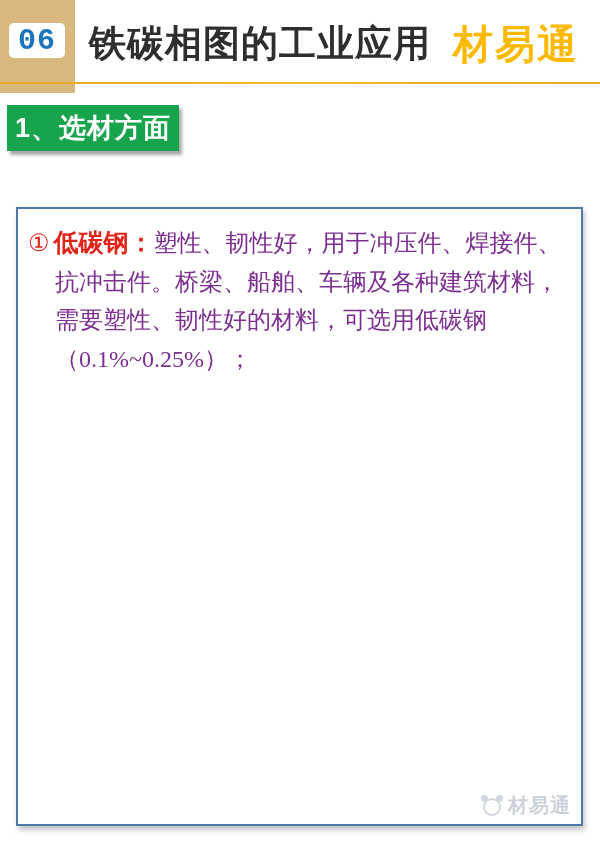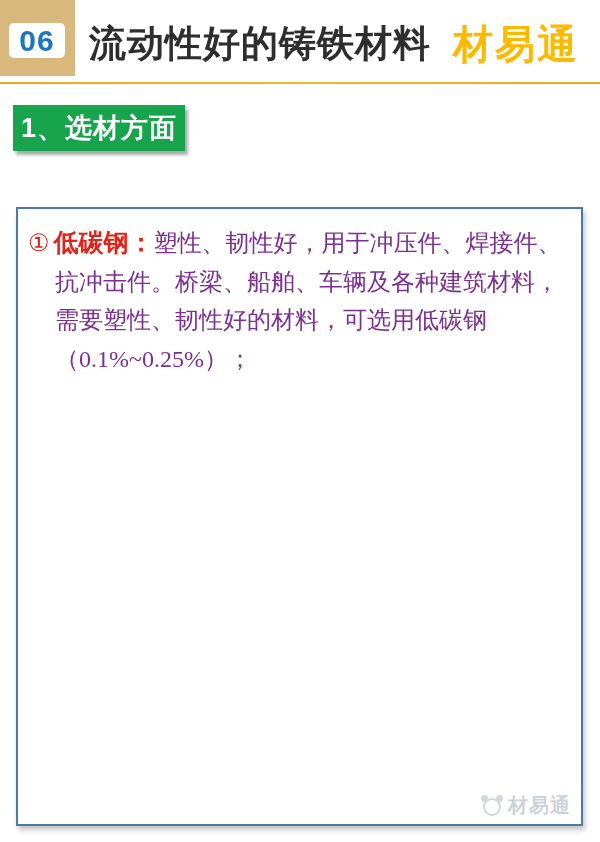--- a/index.html
+++ b/index.html
@@ -10,22 +10,23 @@
     height: 842px;
     background: #ffffff;
     overflow: hidden;
     font-family: "Liberation Sans", sans-serif;
   }
 
   
   .module-box {
     position: absolute;
     left: 0; top: 0;
-    width: 75px; height: 76px;
+    width: 75px; height: 93px;
     background: var(--c-tan, #D9B87E);
+    font-family: Liberation Mono, monospace;
   }
   .module-plate {
     position: absolute;
     left: 9px; top: 23px;
     width: 56px; height: 35px;
     background: #ffffff;
     border-radius: 5px;
     display: flex;
     align-items: center;
     justify-content: center;
@@ -57,21 +58,21 @@
   .divider {
     position: absolute;
     left: 0; right: 0; top: 82px;
     height: 2px;
     background: linear-gradient(to right, #E9A825, var(--c-divider, #EFB92C), #E9A825);
   }
 
   
   .badge {
     position: absolute;
-    left: 13px; top: 105px;
+    left: 7px; top: 105px;
     width: 172px; height: 46px;
     background: var(--c-green, #18A44C);
     color: #ffffff;
     font-size: 27px;
     font-weight: bold;
     line-height: 46px;
     text-align: center;
     letter-spacing: 1px;
     box-shadow: 3px 4px 3px rgba(100,100,100,0.55);
   }
@@ -147,21 +148,21 @@
 <body>
 
 <div class="page">
 
   <div>
     <div class="module-box">
       <div class="module-plate">
         <span class="module-number">06</span>
       </div>
     </div>
-    <div class="page-title">流动性好的铸铁材料</div>
+    <div class="page-title">铁碳相图的工业应用</div>
     <div class="brand">材易通</div>
     <div class="divider"></div>
   </div>
 
   <div class="badge">1、选材方面</div>
 
   <div class="content-box">
     <div>
         <div class="item"><span class="num">①</span><span class="label">低碳钢：</span><span class="body">塑性、韧性好，用于冲压件、焊接件、<br>抗冲击件。桥梁、船舶、车辆及各种建筑材料，<br>需要塑性、韧性好的材料，可选用低碳钢<br>（0.1%~0.25%）；</span></div>
       </div>

